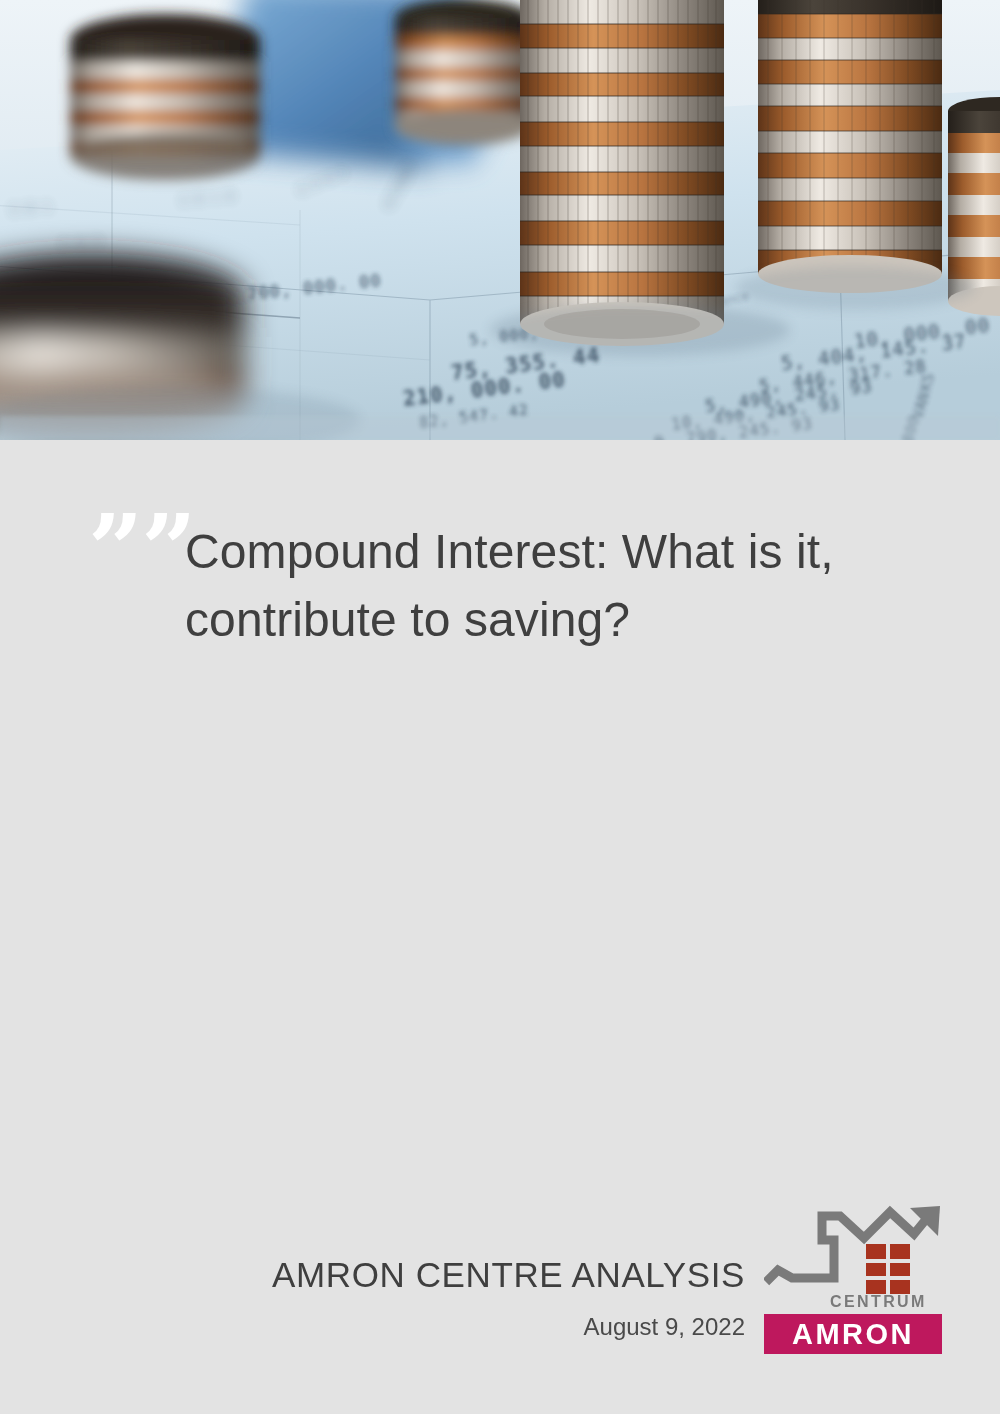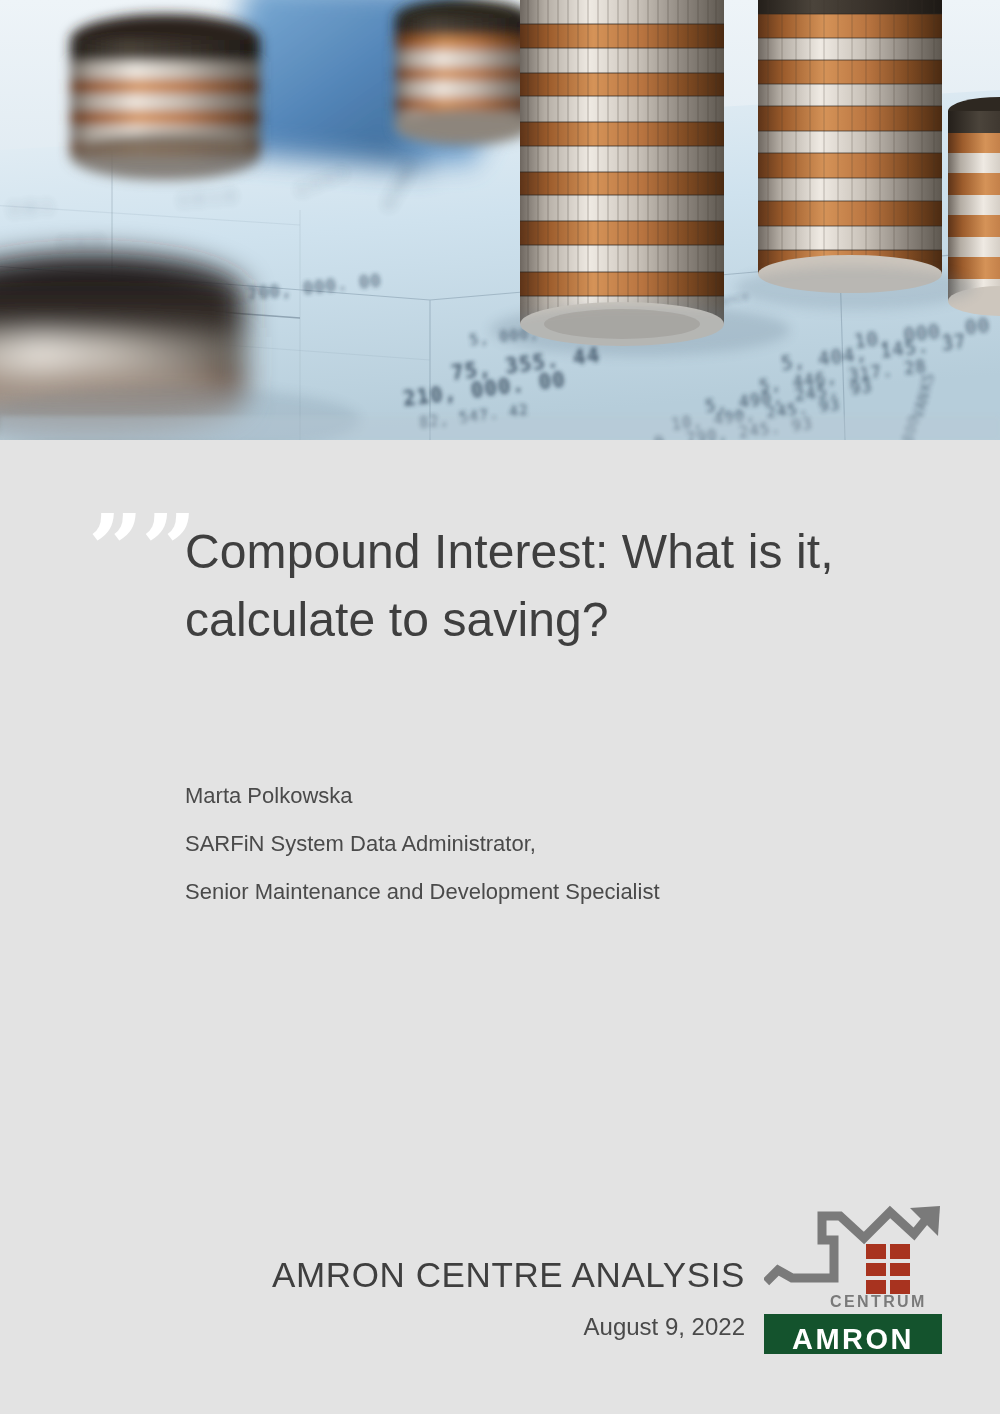--- a/index.html
+++ b/index.html
@@ -123,23 +123,23 @@
     height: 150px;
   }
   .logo svg { display: block; width: 190px; height: 150px; }
 
   .logo-wordmark {
     position: absolute;
     left: 0;
     bottom: 0;
     width: 178px;
     height: 40px;
-    background: #14532d;
+    background: #be185d;
     display: flex;
-    align-items: flex-end;
+    align-items: center;
     justify-content: center;
   }
   .logo-wordmark span {
     color: #ffffff;
     font-size: 29px;
     font-weight: 700;
     letter-spacing: 2.5px;
     line-height: 1;
   }
 
@@ -437,28 +437,23 @@
       </g>
     </svg>
   </div>
 
   <div class="content">
 
     <div class="quote-mark">””</div>
 
     <h1 class="title">
       <span class="tline">Compound Interest: What is it,</span>
-      <span class="tline">calculate to saving?</span>
+      <span class="tline">contribute to saving?</span>
     </h1>
 
-    <div class="byline">
-      <span class="bline">Marta Polkowska</span>
-      <span class="bline">SARFiN System Data Administrator,</span>
-      <span class="bline">Senior Maintenance and Development Specialist</span>
-    </div>
 
     <div class="footer">
 
       <div class="footer-text">
         <div class="footer-title">AMRON CENTRE ANALYSIS</div>
         <div class="footer-date">August 9, 2022</div>
       </div>
 
       <div class="logo">
         <svg viewBox="0 0 190 150" xmlns="http://www.w3.org/2000/svg">

